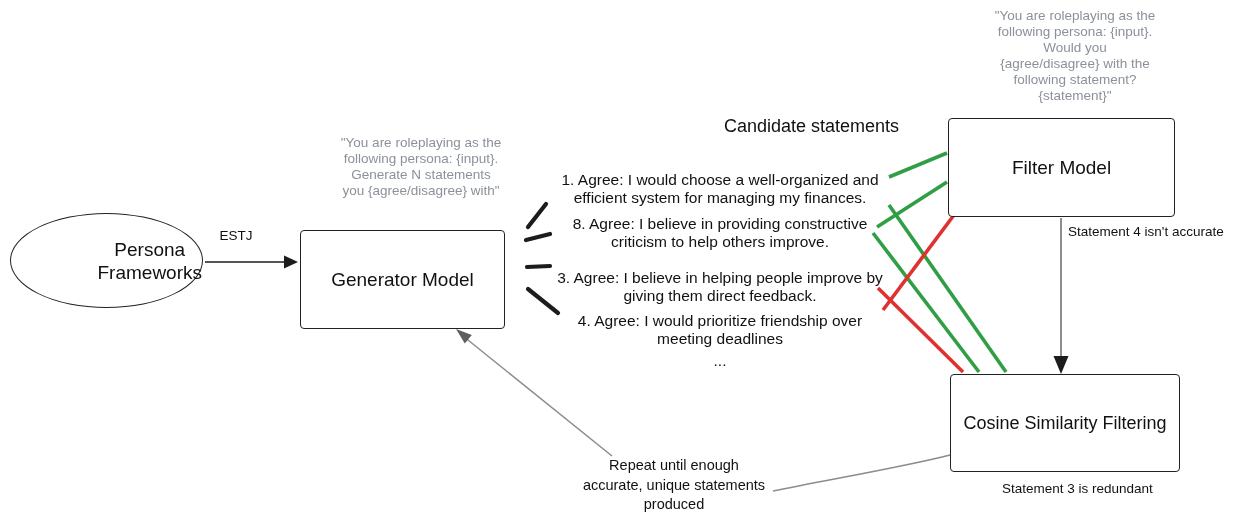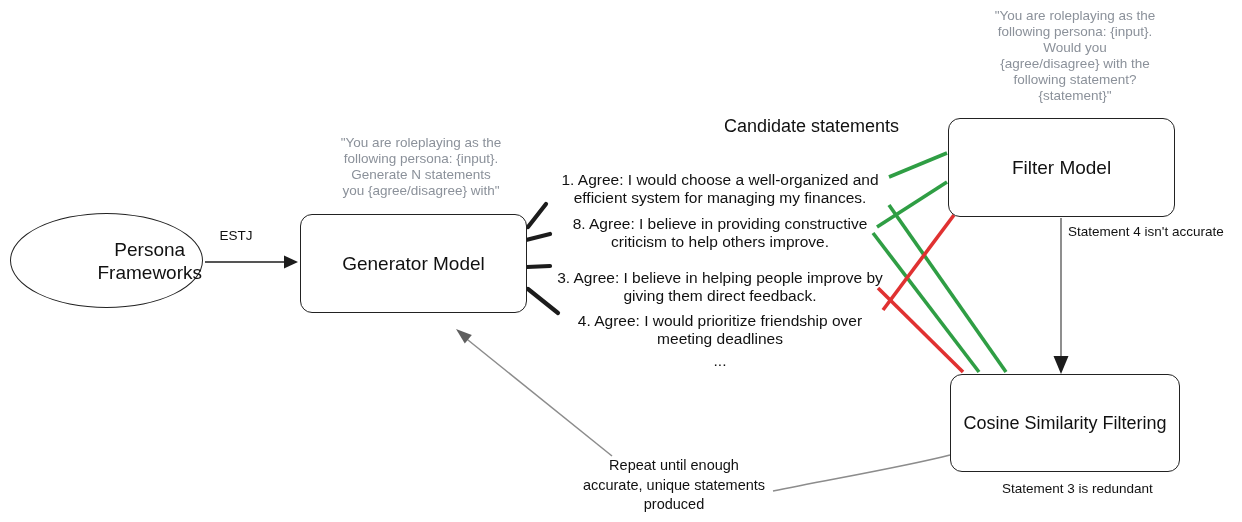--- a/index.html
+++ b/index.html
@@ -3,21 +3,21 @@
 <meta charset="utf-8">
 <style>
   html,body{margin:0;padding:0;background:#ffffff;}
   body{width:1242px;height:522px;position:relative;overflow:hidden;
        font-family:"Liberation Sans", sans-serif;color:#111;}
   .canvas{position:absolute;inset:0;}
   svg.overlay{position:absolute;left:0;top:0;width:1242px;height:522px;z-index:1;}
   .node{position:absolute;display:flex;align-items:center;justify-content:center;
         text-align:center;background:#fff;border:1.4px solid #222;z-index:2;
         box-sizing:border-box;}
-  .rounded{border-radius:12px;}
+  .rounded{border-radius:4px;}
   .ellipse{border-radius:50%;}
   .node-label{font-size:19px;line-height:23px;white-space:pre-line;}
   .node-label.small{font-size:18px;}
   .prompt{position:absolute;color:#8b919a;font-size:13.5px;line-height:16px;
           text-align:center;white-space:pre-line;z-index:2;}
   .heading{position:absolute;left:539px;top:116px;width:360px;text-align:right;
            font-size:18px;z-index:2;}
   .stmt{position:absolute;left:539px;width:362px;text-align:center;
         font-size:15.5px;line-height:17.5px;white-space:pre-line;z-index:2;}
   .ellipsis{position:absolute;left:539px;top:352px;width:362px;text-align:center;
@@ -64,21 +64,21 @@
     <span class="node-label">Persona
 Frameworks</span>
   </div>
 
   <div class="estj">ESTJ</div>
 
   <div class="prompt" style="left:321px;top:135px;width:200px;">"You are roleplaying as the
 following persona: {input}.
 Generate N statements
 you {agree/disagree} with"</div>
-  <div class="node rounded" style="left:300px;top:214px;width:227px;height:99px;">
+  <div class="node rounded" style="left:300px;top:230px;width:205px;height:99px;">
     <span class="node-label">Generator Model</span>
   </div>
 
   <div class="heading">Candidate statements</div>
   <div class="stmt" style="top:171px;">1. Agree: I would choose a well-organized and
 efficient system for managing my finances.</div>
   <div class="stmt" style="top:215px;">8. Agree: I believe in providing constructive
 criticism to help others improve.</div>
   <div class="stmt" style="top:269px;">3. Agree: I believe in helping people improve by
 giving them direct feedback.</div>

